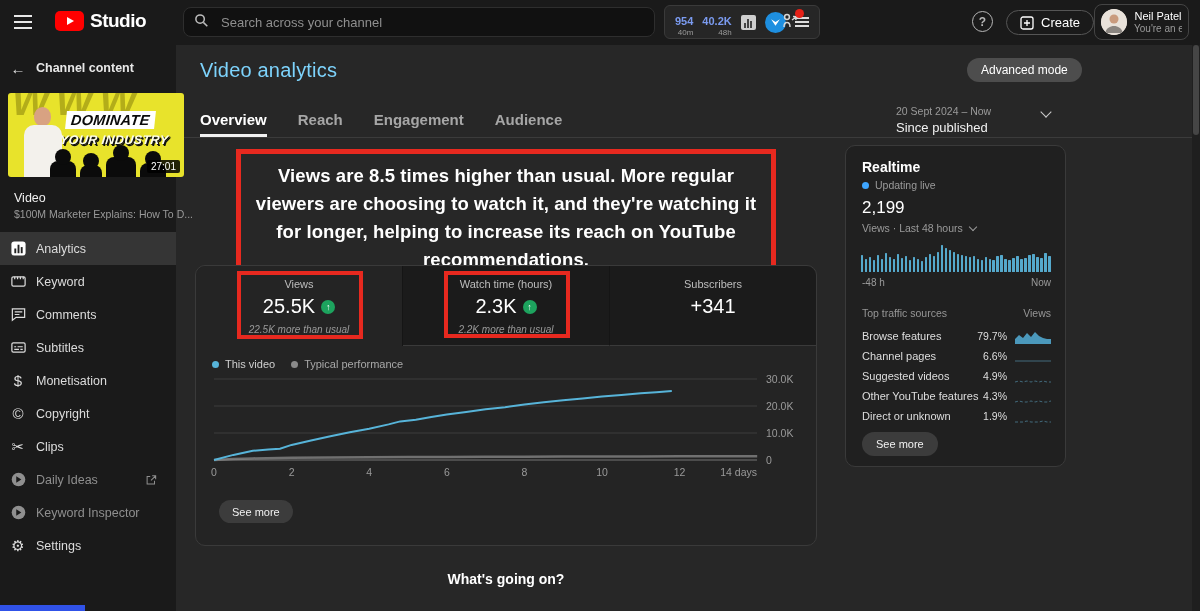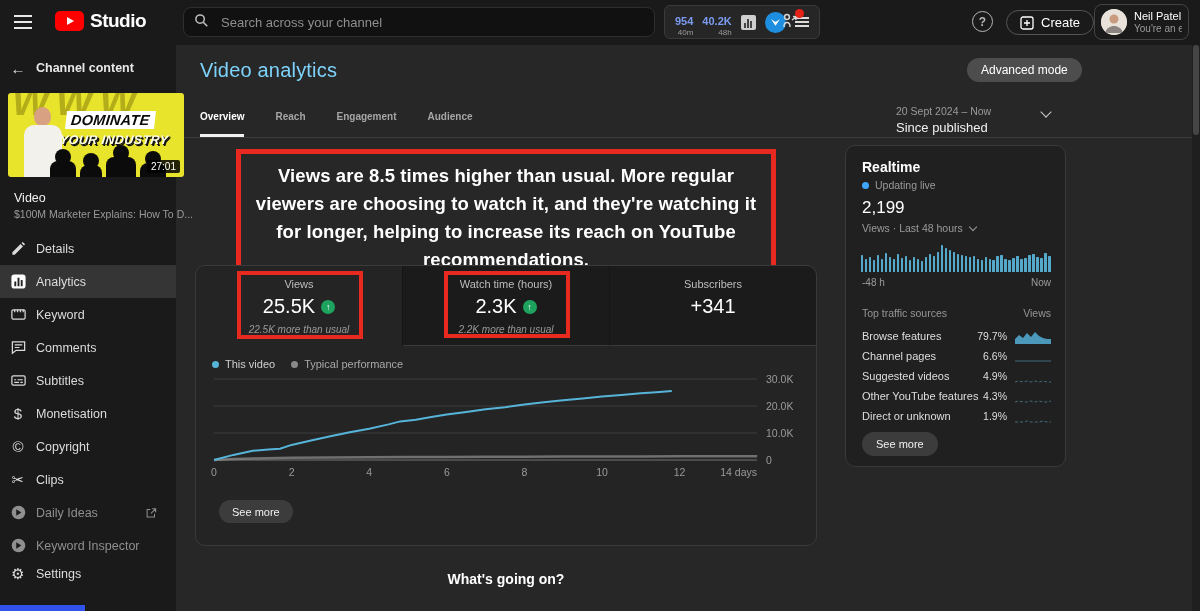--- a/index.html
+++ b/index.html
@@ -31,21 +31,21 @@
   .ext-menu i { display:block; height:2px; background:#ddd; margin-bottom:2px; }
   .shareic { position:absolute; left:780px; top:12px; width:22px; height:22px; cursor:pointer; }
   .shareic svg { width:19px; height:19px; }
   .badge-dot { position:absolute; right:-2px; top:-3px; width:9px; height:9px; border-radius:50%; background:#e62117; }
   .help { position:absolute; left:972px; top:11px; width:21px; height:21px; border:1.5px solid #b7b7b7; border-radius:50%; color:#b7b7b7; font-size:12px; font-weight:bold; display:flex; align-items:center; justify-content:center; cursor:pointer; }
   .create { position:absolute; left:1006px; top:10px; height:25px; background:transparent; border:1px solid #555; border-radius:13px; color:#fff; font-size:13px; font-family:inherit; display:flex; align-items:center; gap:7px; padding:0 13px; cursor:pointer; }
   .create svg { width:14px; height:14px; }
   .profile { position:absolute; left:1094px; top:4px; width:95px; height:36px; border:1px solid #444; border-radius:8px; display:flex; align-items:center; padding:0 6px; gap:7px; cursor:pointer; }
   .avatar { width:26px; height:26px; border-radius:50%; overflow:hidden; flex:0 0 auto; background:#e9e2da; }
   .avatar svg { width:26px; height:26px; }
-  .ptxt { line-height:1.15; overflow:hidden; }
+  .ptxt { line-height:1.15; overflow:hidden;text-align:center; }
   .pname { display:block; color:#fff; font-size:11px; white-space:nowrap; }
   .prole { display:block; color:#9a9a9a; font-size:10px; white-space:nowrap; }
 
   
   .sidebar { position:absolute; left:0; top:45px; width:176px; height:566px; background:#1a1a1a; z-index:4; }
   .backrow { position:absolute; left:0; top:10px; width:100%; height:26px; display:flex; align-items:center; cursor:pointer; }
   .backarrow { width:36px; text-align:center; color:#e0e0e0; font-size:15px; }
   .backlabel { color:#e8e8e8; font-size:12.5px; font-weight:bold; }
   .thumb { position:absolute; left:8px; top:48px; width:176px; height:84px; background:#e8e32b; border-radius:3px; overflow:hidden; cursor:pointer; }
   .thumb-www { position:absolute; left:4px; top:-14px; color:rgba(100,92,0,0.4); font-size:40px; font-weight:bold; font-style:italic; letter-spacing:6px; white-space:nowrap; }
@@ -80,21 +80,21 @@
   
   .main { position:absolute; left:176px; top:45px; width:1016px; height:566px; background:#272727; }
   .page-title { position:absolute; left:24px; top:14px; color:#7dd3fc; font-size:20px; font-weight:500; letter-spacing:0.2px; }
   .advpill { position:absolute; left:791px; top:13px; height:24px; background:#4d4d4d; border:none; border-radius:12px; color:#fff; font-size:12px; font-family:inherit; padding:0 14px; cursor:pointer; }
   .daterange { position:absolute; left:720px; top:60px; width:170px; text-align:left; cursor:pointer; }
   .dr-small { color:#9a9a9a; font-size:10.5px; }
   .dr-big { color:#f1f1f1; font-size:13px; margin-top:3px; }
   .chev { display:inline-block; width:8px; height:8px; border-right:1.6px solid #ccc; border-bottom:1.6px solid #ccc; transform:rotate(45deg); }
   .dr-chev { position:absolute; left:866px; top:63px; }
   .tabs { position:absolute; left:24px; top:58px; display:flex; gap:31px; height:34px; }
-  .tab { color:#a6a6a6; font-size:10px; font-weight:bold; padding-top:8px; position:relative; cursor:pointer; }
+  .tab { color:#a6a6a6; font-size:15px; font-weight:bold; padding-top:8px; position:relative; cursor:pointer; }
   .tab.active { color:#fff; }
   .tab.active:after { content:""; position:absolute; left:0; right:0; bottom:0; height:3px; background:#f1f1f1; }
   .tabline { position:absolute; left:0; top:92px; width:100%; height:1px; background:#3b3b3b; }
 
   .callout { position:absolute; left:60px; top:104px; width:540px; border:5px solid #e7291f; padding:8px 12px; }
   .callout-text { color:#fff; font-size:18.5px; font-weight:bold; text-align:center; line-height:28px; letter-spacing:0.1px; }
 
   .card { position:absolute; left:19px; top:220px; width:622px; height:281px; background:#242424; border:1px solid #3a3a3a; border-radius:10px; }
   .mrow { position:absolute; left:0; top:0; width:100%; height:80px; display:flex; border-radius:10px 10px 0 0; overflow:hidden; }
   .mcol { position:relative; flex:1; background:#1b1b1b; border-bottom:1px solid #3a3a3a; border-right:1px solid #151515; text-align:center; padding-top:12px; cursor:pointer; }
@@ -235,28 +235,20 @@
       <div class="sil s2"></div>
       <div class="sil s3"></div>
       <div class="sil s4"></div>
       <div class="th-line1">DOMINATE</div>
       <div class="th-line2">YOUR INDUSTRY</div>
       <div class="th-dur">27:01</div>
     </div>
     <div class="vkind">Video</div>
     <div class="vtitle">$100M Marketer Explains: How To D...</div>
     <nav class="snav" id="side-nav">
-        <div class="srow">
-          <span class="sic">
-            <svg viewBox="0 0 18 18">
-              <path d="M2.5 13 11.2 4.3l2.5 2.5L5 15.5H2.5zM12.2 3.3l1.3-1.3 2.5 2.5-1.3 1.3z" fill="currentColor"></path>
-            </svg>
-          </span>
-          <span class="slabel">Details</span>
-        </div>
         <div class="srow active">
           <span class="sic">
             <svg viewBox="0 0 18 18">
               <rect x="1.5" y="1.5" width="15" height="15" rx="3" fill="#fff"></rect>
               <rect x="4.6" y="9" width="2" height="5" fill="#222"></rect>
               <rect x="8" y="5" width="2" height="9" fill="#222"></rect>
               <rect x="11.4" y="7.5" width="2" height="6.5" fill="#222"></rect>
             </svg>
           </span>
           <span class="slabel">Analytics</span>

